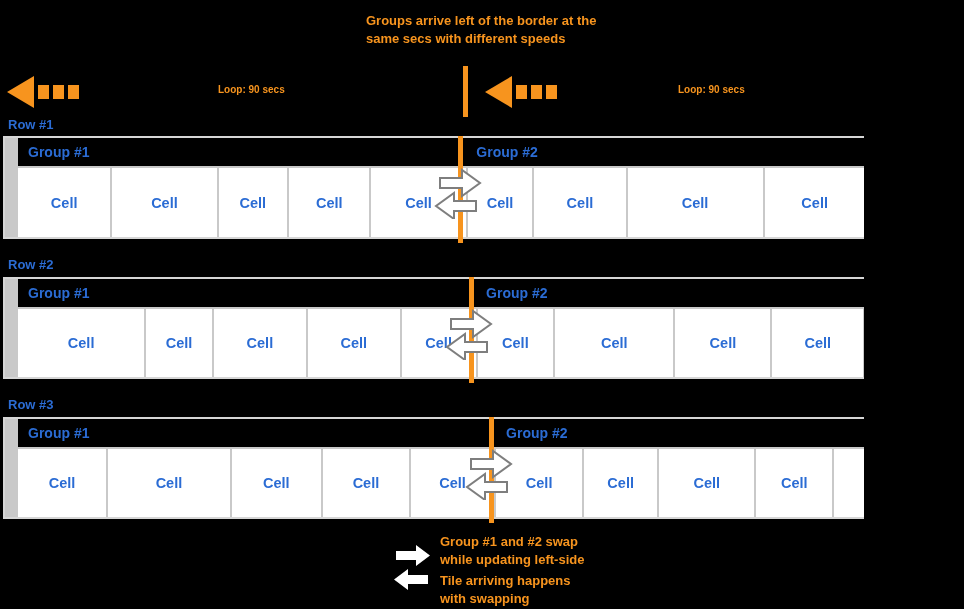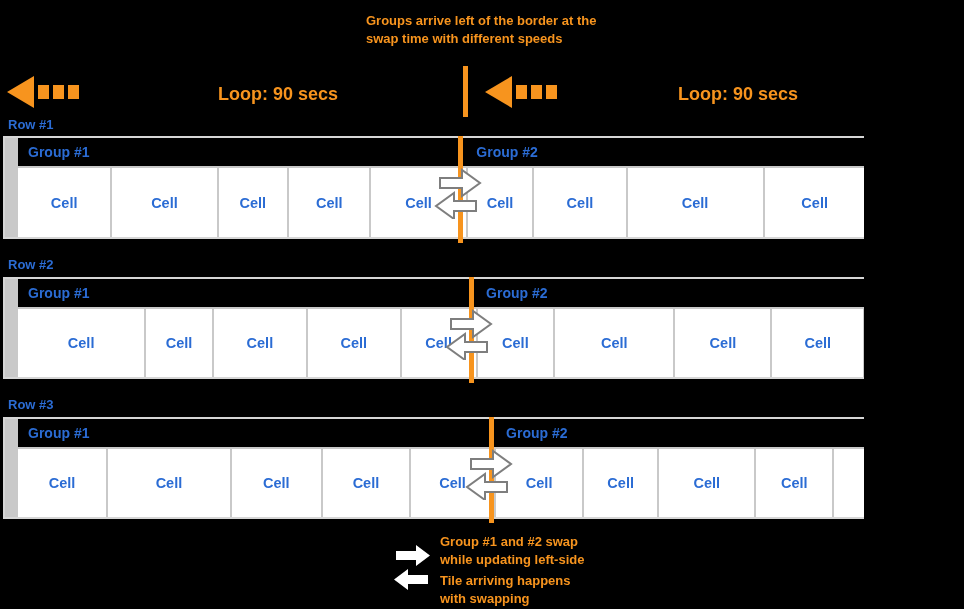--- a/index.html
+++ b/index.html
@@ -10,21 +10,21 @@
   
   .top-note{position:absolute;left:366px;top:12px;color:var(--orange);
     font-size:13px;line-height:17.5px;}
   
   .dash-arrow{position:absolute;display:flex;align-items:center;height:32px;}
   .dash-arrow .head{width:0;height:0;border-top:16px solid transparent;
     border-bottom:16px solid transparent;border-right:27px solid var(--orange);}
   .dash-arrow .dash{width:11px;height:14px;background:var(--orange);margin-left:4px;}
   .a1{left:7px;top:76px;}
   .a2{left:485px;top:76px;}
-  .loop-label{position:absolute;color:var(--orange);font-size:18px;text-align:right;}
+  .loop-label{position:absolute;color:var(--orange);font-size:10px;text-align:right;}
   .l1{left:218px;top:84px;}
   .l2{left:678px;top:84px;}
   .vline{position:absolute;width:5px;background:var(--orange);}
   .v1{left:463px;top:66px;height:51px;}
   .v2{left:923px;top:65px;height:53px;}
   
   .row-label{position:absolute;left:8px;color:var(--blue);font-size:13px;}
   .rl1{top:117px}.rl2{top:257px}.rl3{top:397px}
   .row-box{position:absolute;left:3px;border:2px solid #D6D6D6;background:#C9C9C9;
     display:flex;flex-direction:column;row-gap:2px;padding-left:13px;}
@@ -51,21 +51,21 @@
   .t1{top:533px;}
   .t2{top:572px;}
 </style>
 </head>
 <body>
 
 <div class="stage">
 
   <div class="top-note">
     <div>Groups arrive left of the border at the</div>
-    <div>swap time with different speeds</div>
+    <div>same secs with different speeds</div>
   </div>
 
   <div class="dash-arrow a1">
     <span class="head"></span>
     <span class="dash"></span>
     <span class="dash"></span>
     <span class="dash"></span>
   </div>
   <div class="loop-label l1">Loop: 90 secs</div>
   <div class="vline v1"></div>

